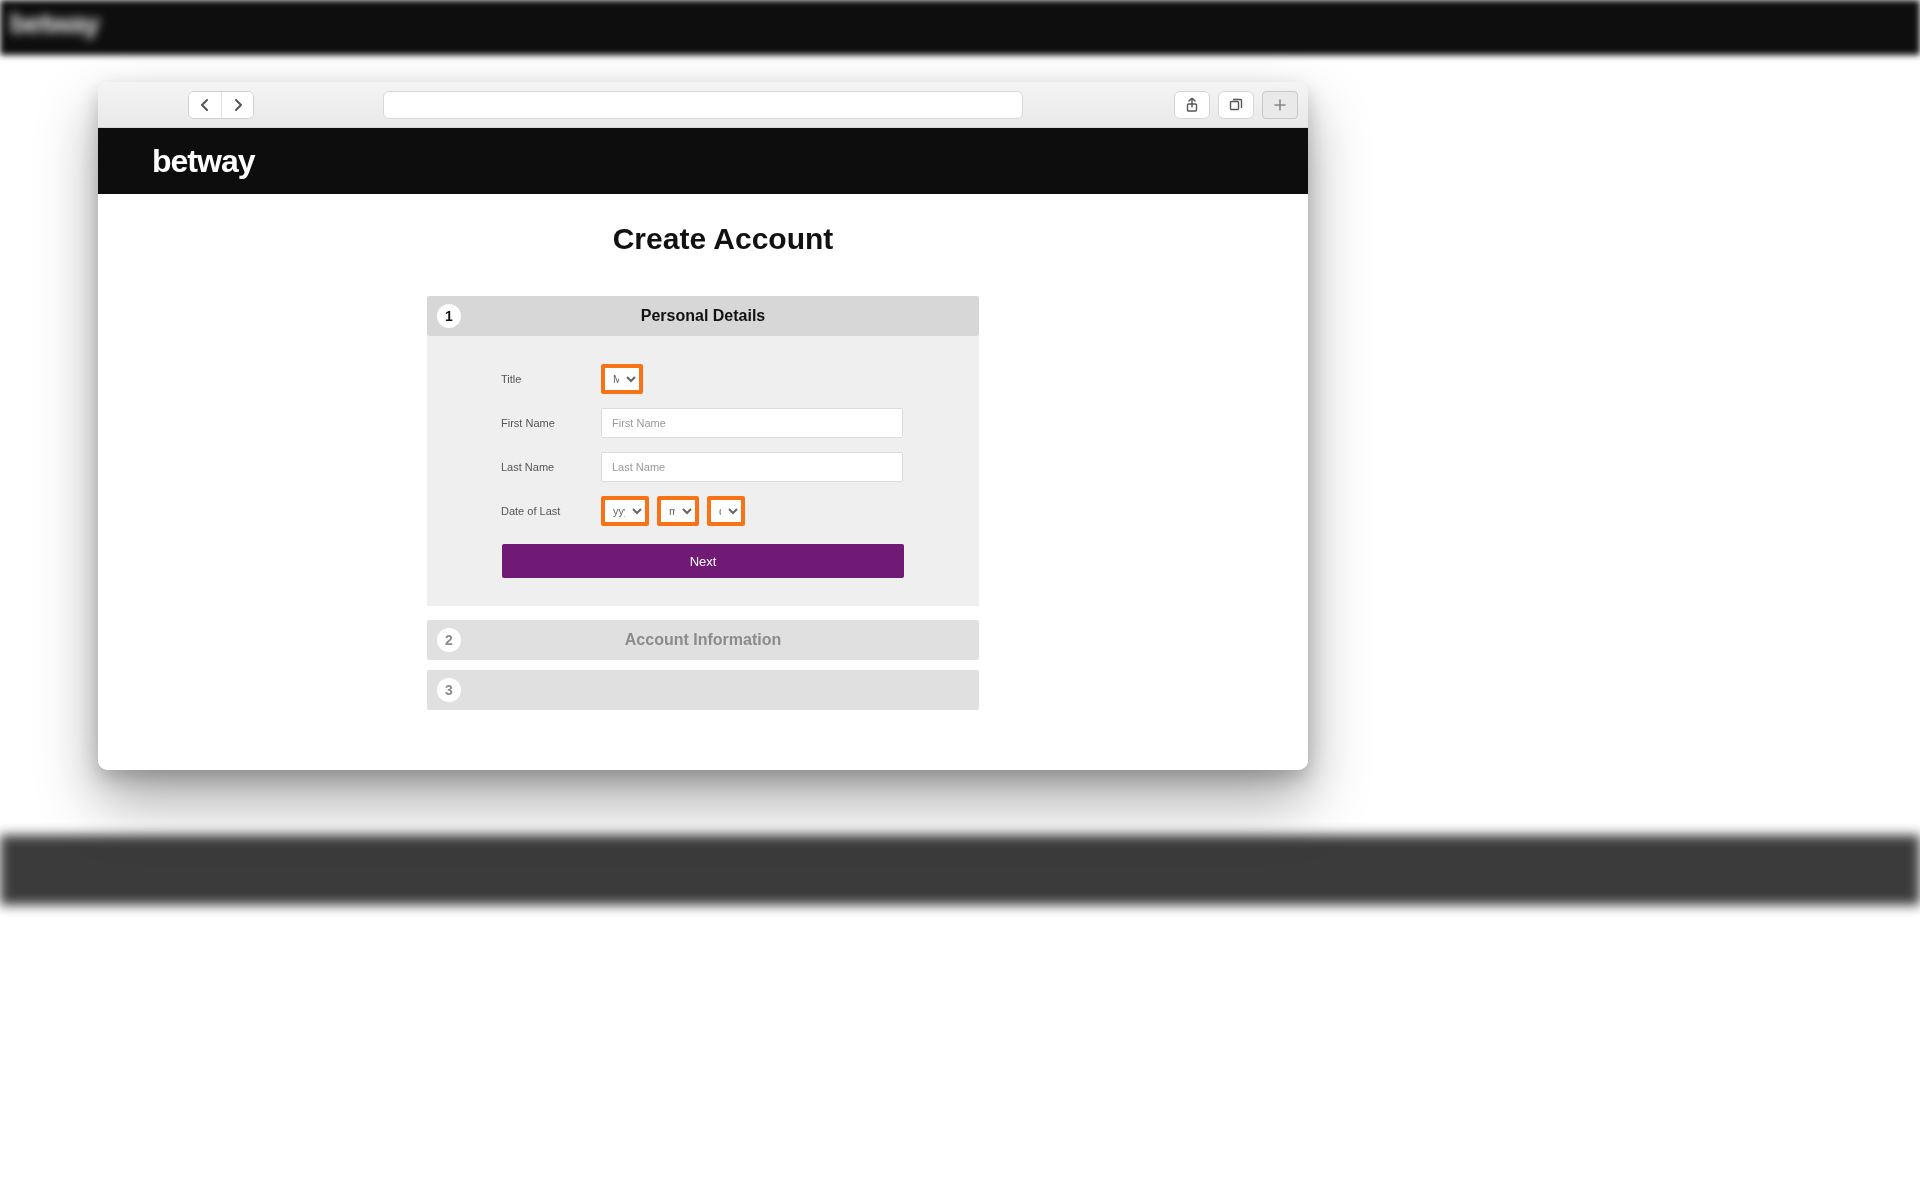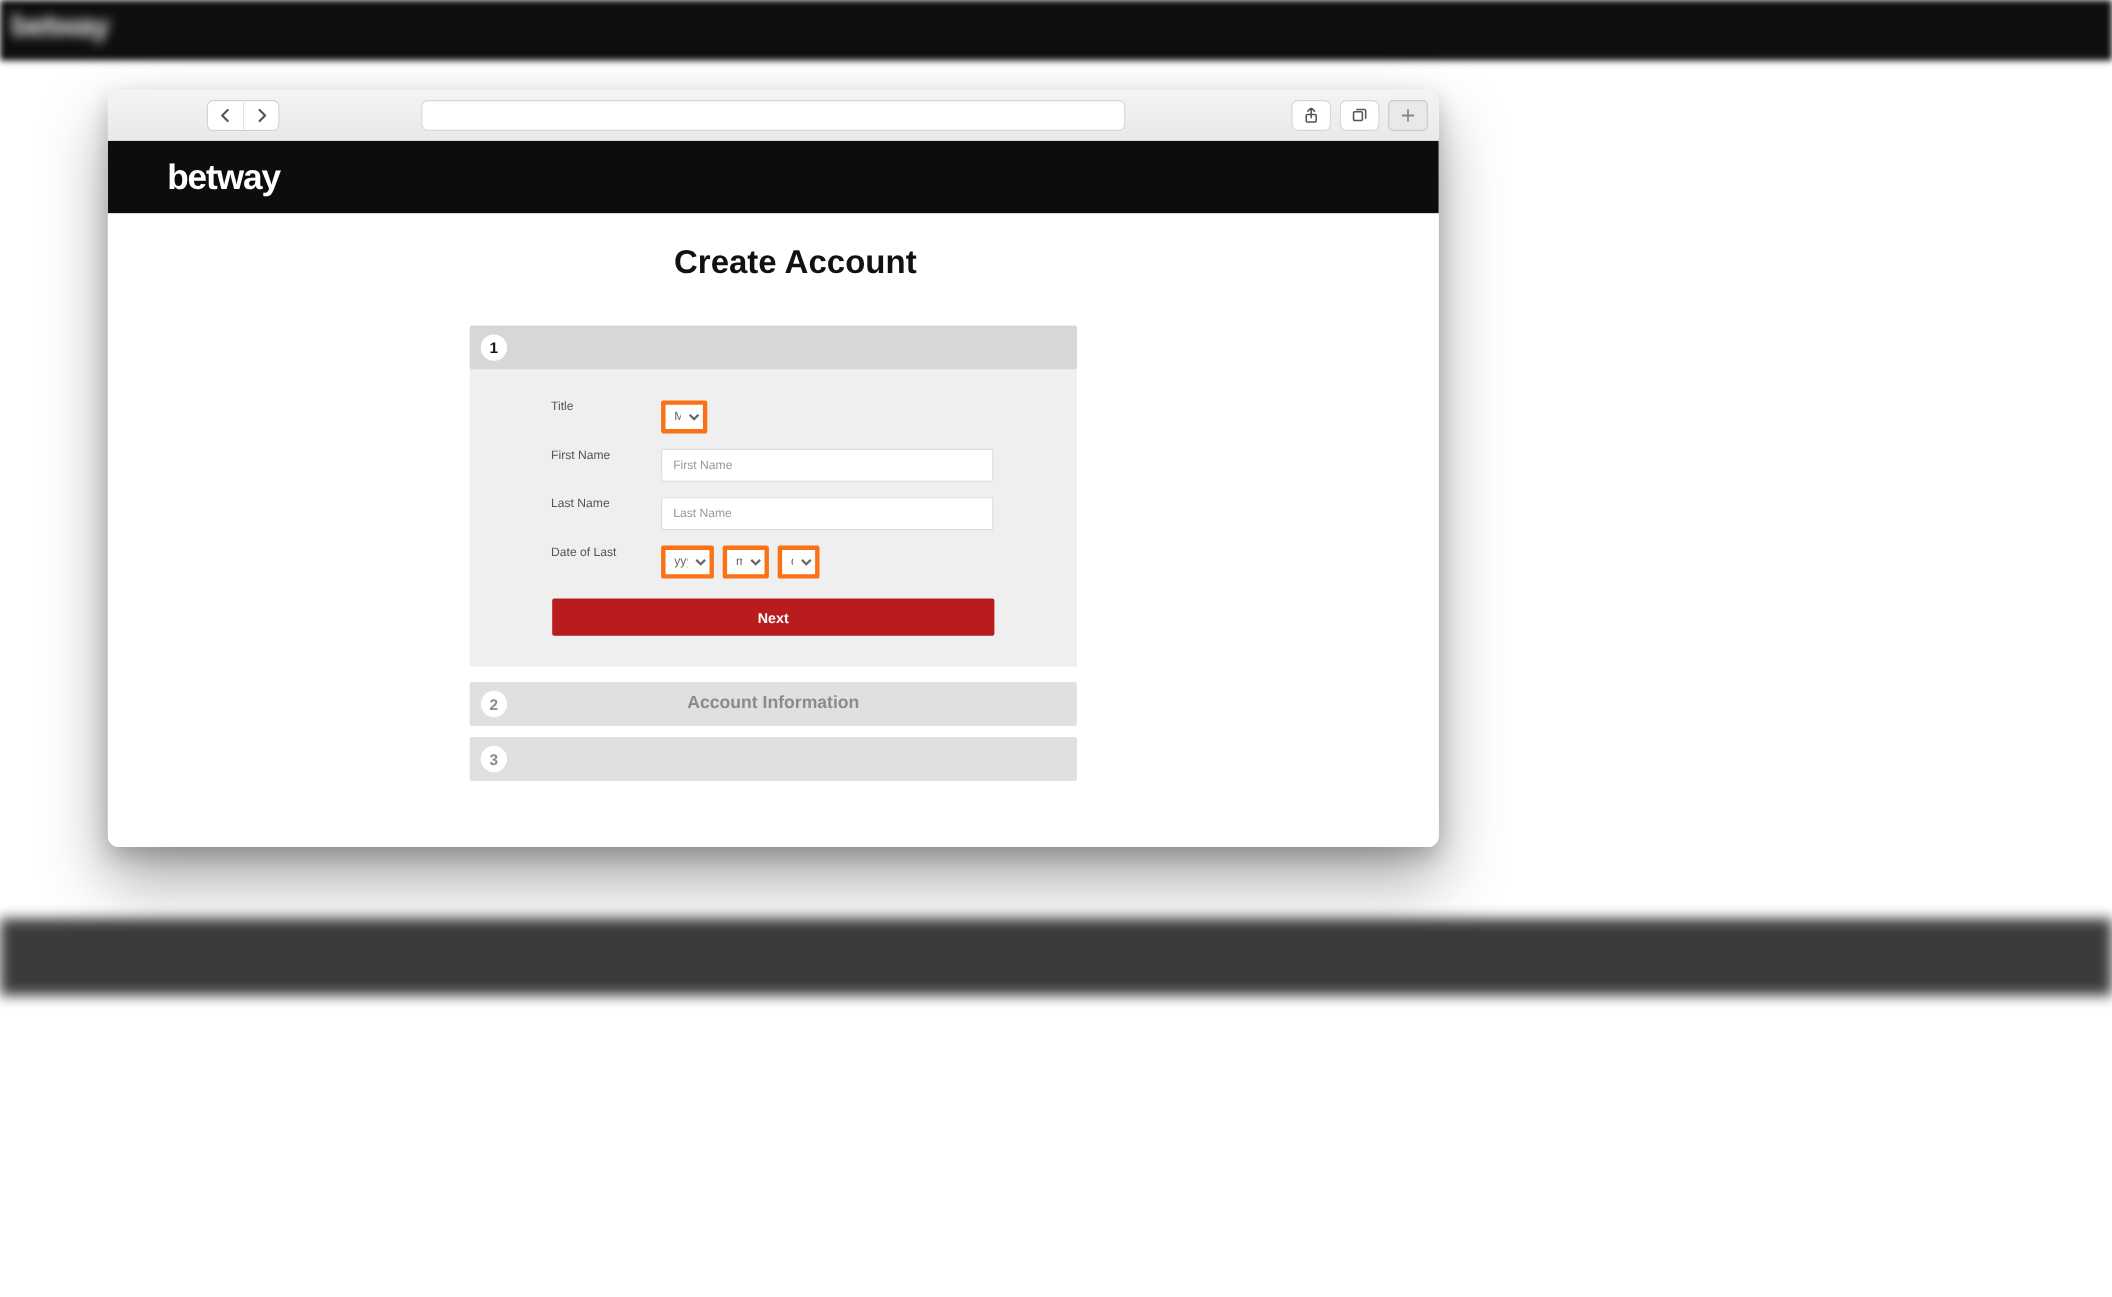--- a/index.html
+++ b/index.html
@@ -186,20 +186,21 @@
     color: #8b8b8b;
   }
 
   .step-body {
     background: #efefef;
     padding: 28px 74px 28px 74px;
   }
 
   .form-row {
     display: flex;
+    align-items: center;
     margin-bottom: 14px;
   }
   .form-label {
     width: 100px;
     font-size: 11px;
     color: #555;
   }
   .form-control {
     flex: 0 0 auto;
   }
@@ -228,24 +229,24 @@
     font-size: 11px;
     color: #333;
   }
   input.txt::placeholder { color: #9a9a9a; }
 
   .btn-next {
     display: block;
     width: 402px;
     height: 34px;
     margin: 18px auto 0;
-    background: #b91c1c;
+    background: #701a75;
     color: #fff;
     border: none;
-    font-weight: 700;
+    font-weight: 400;
     font-size: 13px;
     cursor: pointer;
     border-radius: 2px;
   }
 
   .step-gap { height: 14px; }
 
   
   svg { display: block; }
 </style>
@@ -299,20 +300,21 @@
     <div class="brand">betway</div>
   </div>
 
   <div class="page">
     <h1 class="page-title">Create Account</h1>
 
     <div class="panel-wrap">
 
       <div class="step-header">
         <div class="step-num">1</div>
+        <div class="step-title">Personal Details</div>
       </div>
 
       <div class="step-body">
 
         <div class="form-row">
           <div class="form-label">Title</div>
           <div class="form-control">
             <select class="sel sel-title">
               <option>Mr</option>
             </select>

